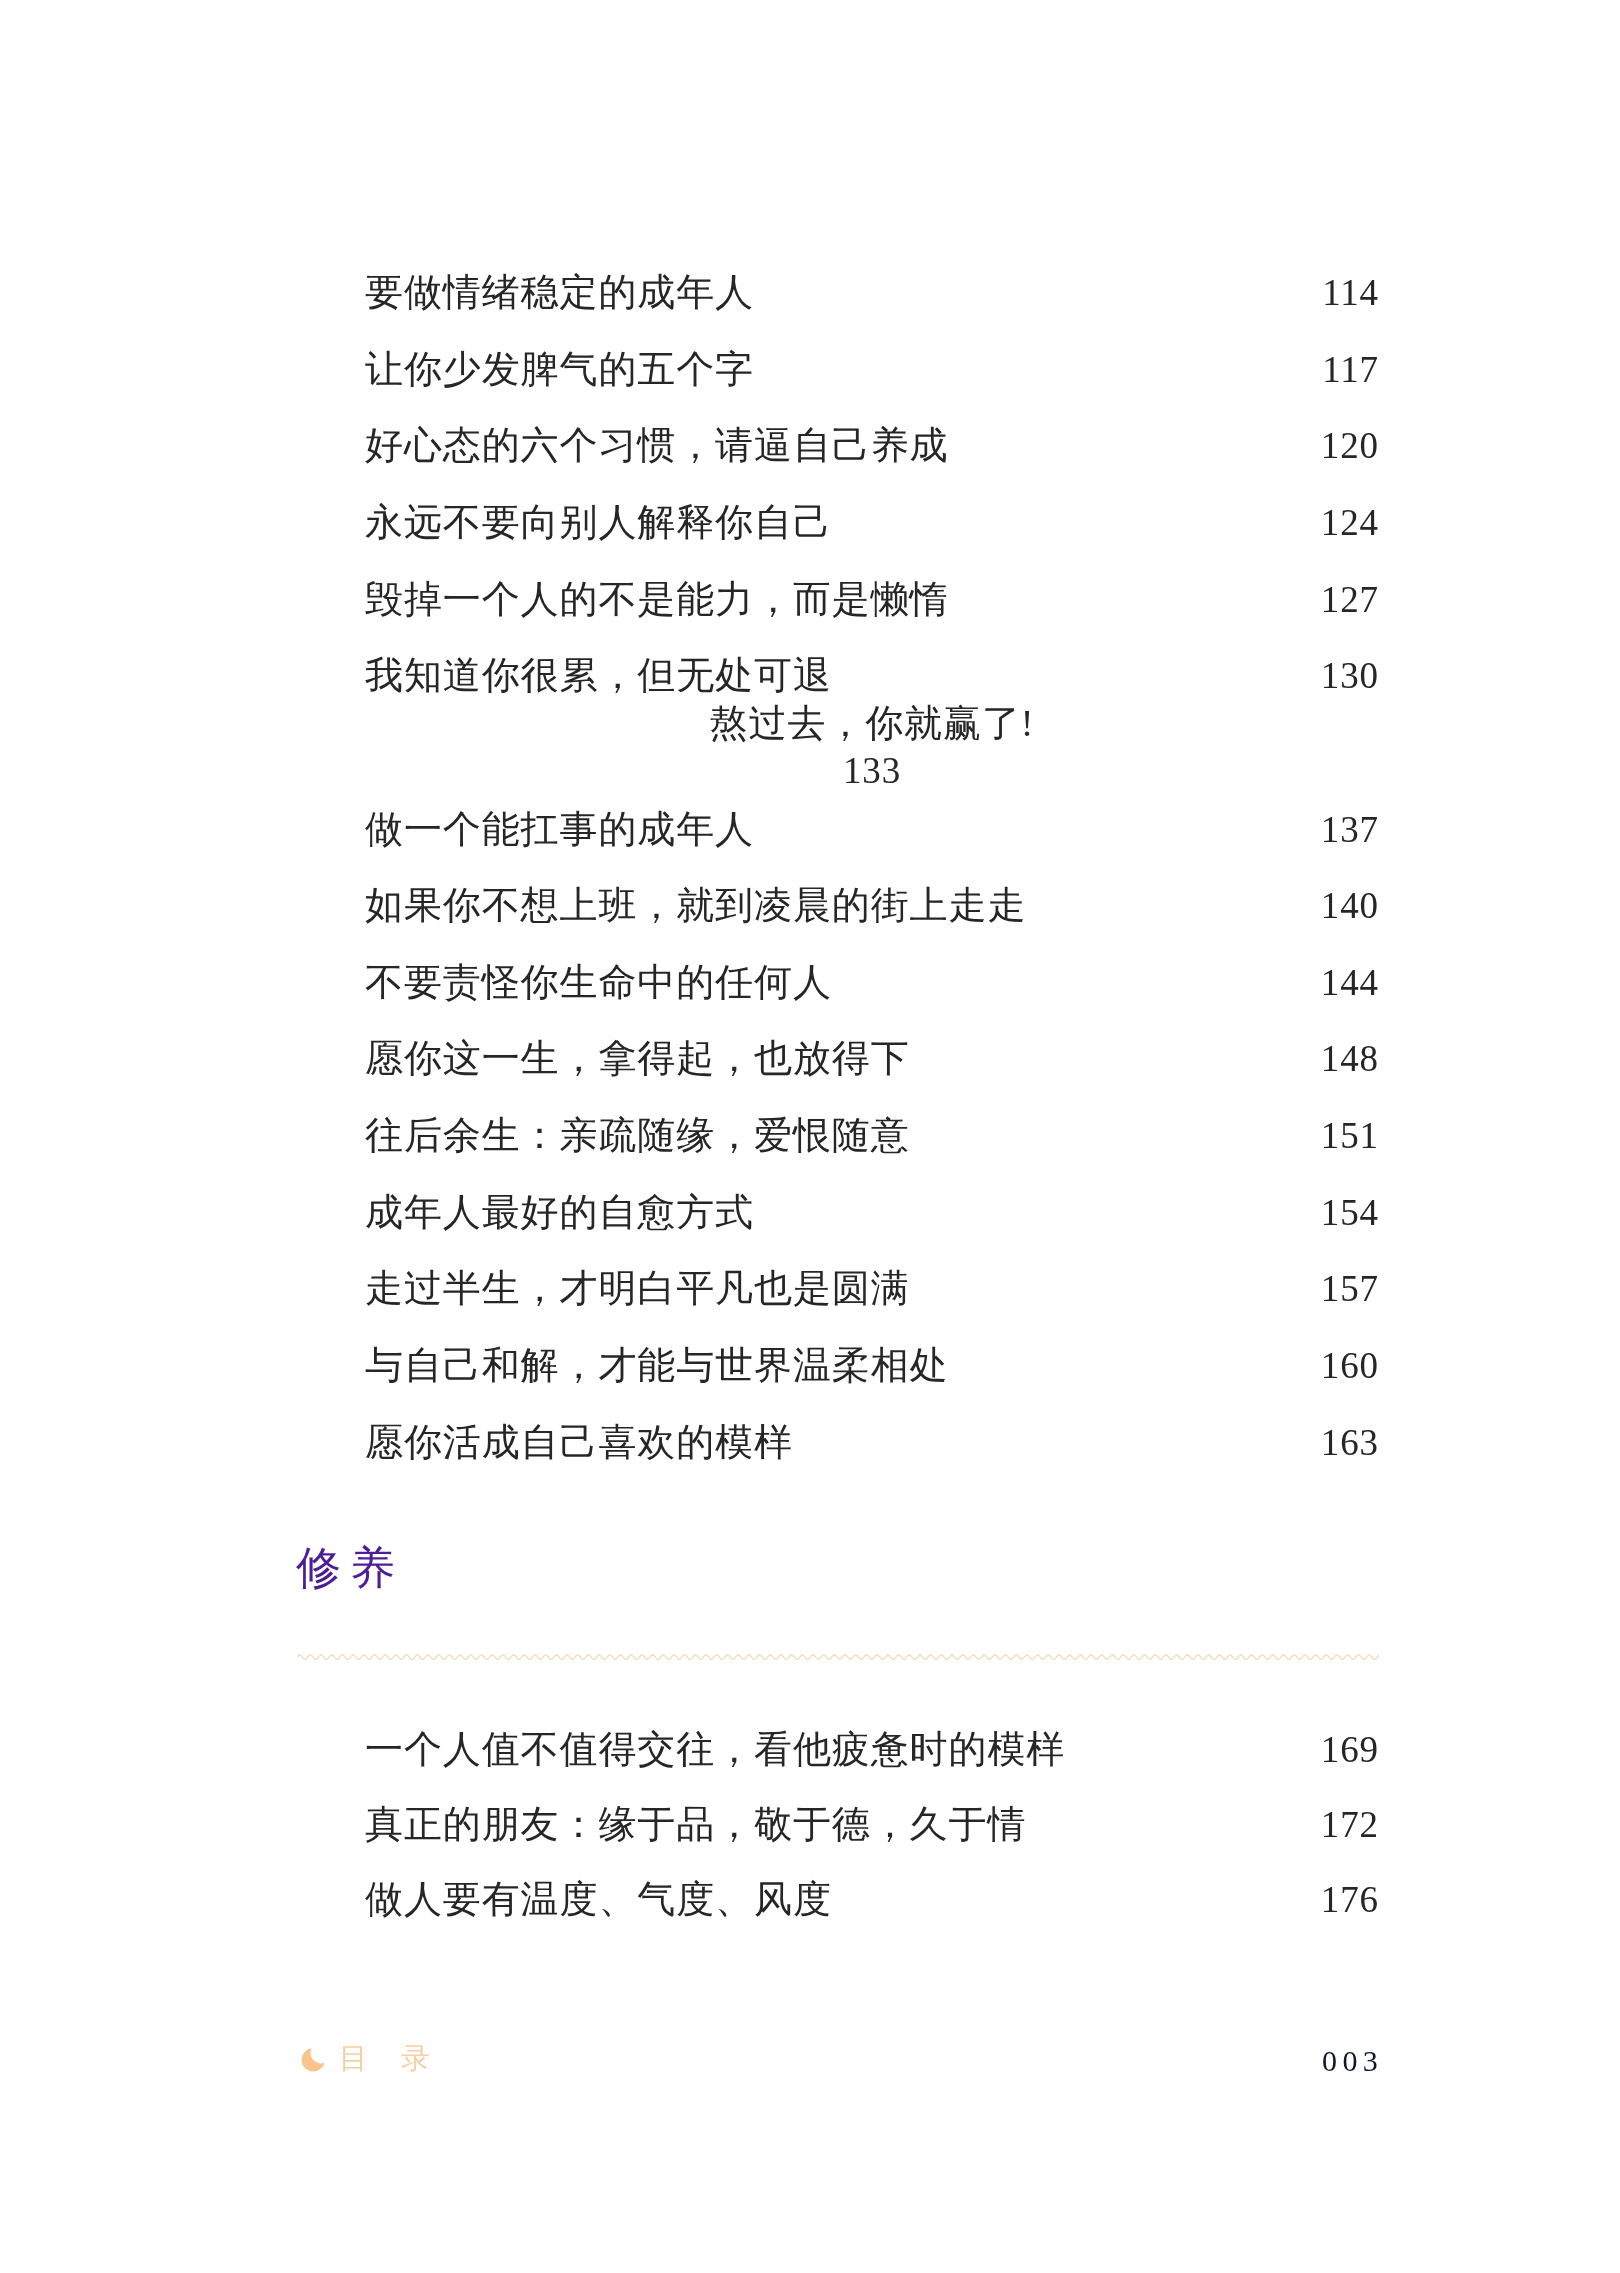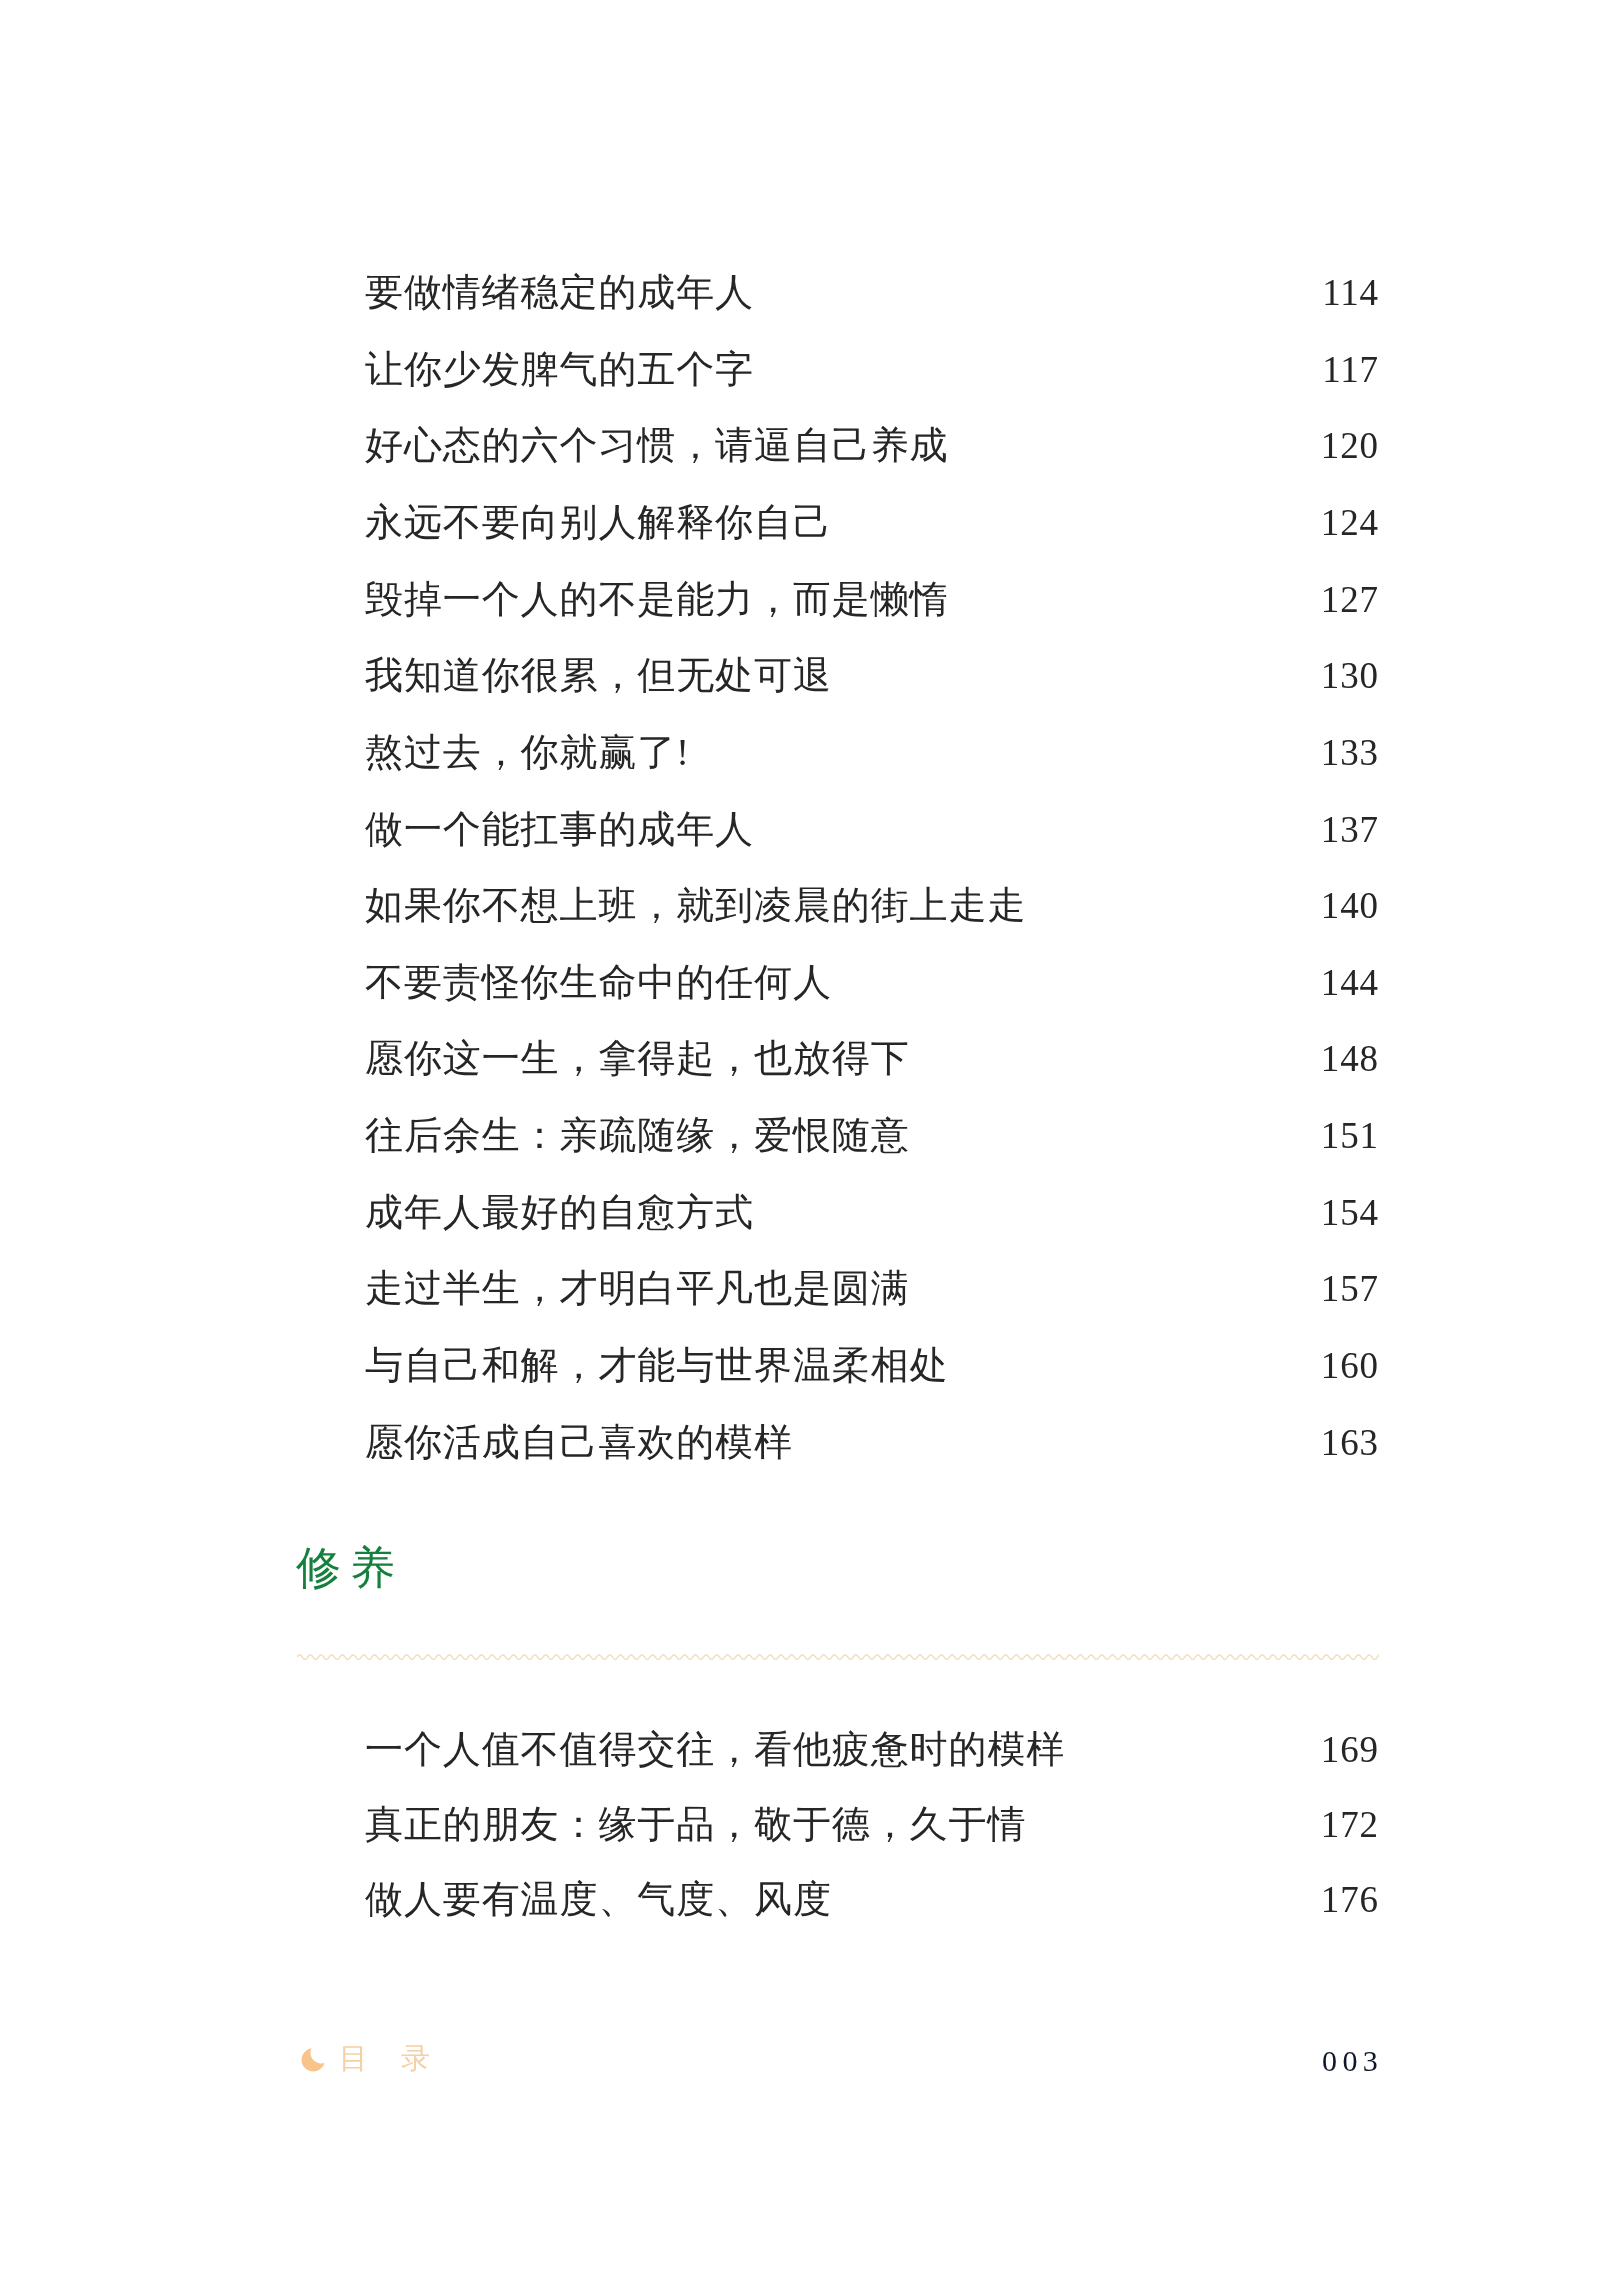--- a/index.html
+++ b/index.html
@@ -32,21 +32,21 @@
     color:#262626;
     letter-spacing:0.9px;
   }
   .section-heading {
     position:absolute;
     left:296px;
     top:1545px;
     font-family:"Liberation Sans","DejaVu Sans",sans-serif;
     font-size:45px;
     letter-spacing:9px;
-    color:#15803d;
+    color:#4c1d95;
     line-height:1;
   }
   .divider-wave-wrap {
     position:absolute;
     left:297px;
     top:1650px;
     width:1082px;
     height:14.3px;
   }
   .footer-left {
@@ -98,21 +98,21 @@
         <span class="toc-page-num">124</span>
       </div>
       <div class="toc-row" style="top: 576px;">
         <span class="toc-title">毁掉一个人的不是能力，而是懒惰</span>
         <span class="toc-page-num">127</span>
       </div>
       <div class="toc-row" style="top: 652px;">
         <span class="toc-title">我知道你很累，但无处可退</span>
         <span class="toc-page-num">130</span>
       </div>
-      <div class="toc-row" style="top: 729px;">
+      <div class="toc-row" style="top: 698px; flex-direction: column;">
         <span class="toc-title">熬过去，你就赢了!</span>
         <span class="toc-page-num">133</span>
       </div>
       <div class="toc-row" style="top: 806px; gap: 24px;">
         <span class="toc-title">做一个能扛事的成年人</span>
         <span class="toc-page-num">137</span>
       </div>
       <div class="toc-row" style="top: 882px;">
         <span class="toc-title">如果你不想上班，就到凌晨的街上走走</span>
         <span class="toc-page-num">140</span>

